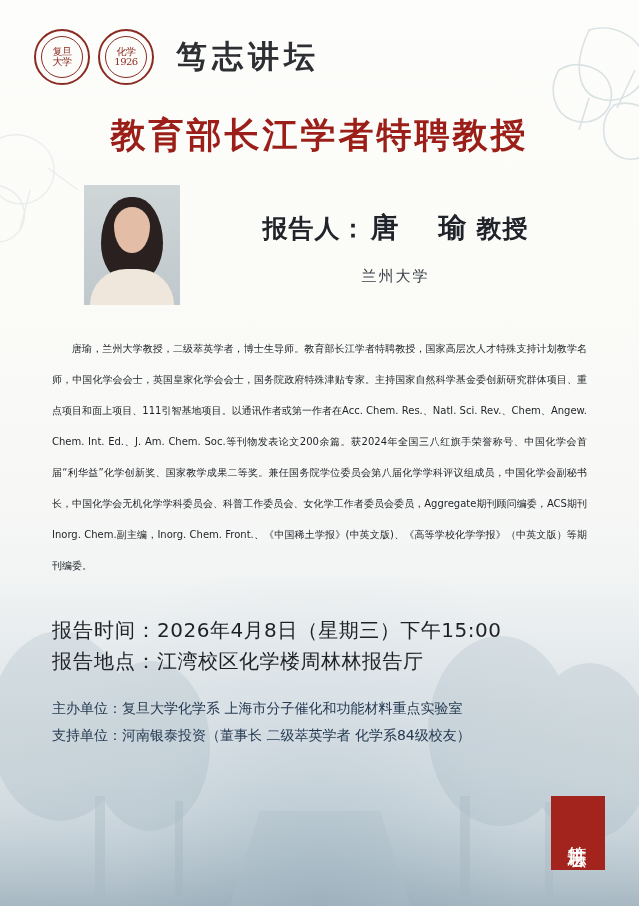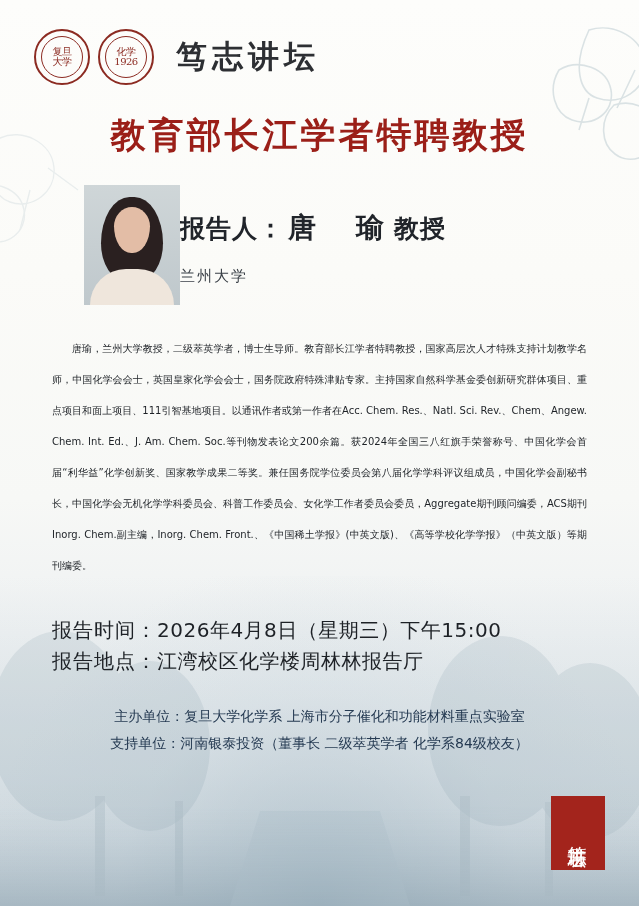--- a/index.html
+++ b/index.html
@@ -143,21 +143,21 @@
     position: absolute;
     left: 50%;
     transform: translateX(-50%);
     bottom: 0;
     width: 84px; height: 36px;
     background: #efe6dc;
     border-radius: 40px 40px 0 0;
   }
   .speaker-text {
     flex: 1 1 auto;
-    text-align: left;
+    text-align: center;
     padding-right: 28px;
   }
   .speaker-line {
     font-family: "DejaVu Serif", "Liberation Serif", serif;
     font-size: 25px;
     font-weight: 700;
     color: #20242a;
     letter-spacing: 1px;
     margin-top: 24px;
   }
@@ -191,25 +191,24 @@
     font-size: 20px;
     line-height: 31px;
     color: #1d2126;
     letter-spacing: 0.5px;
   }
   .details .row { white-space: nowrap; }
   .details .label { letter-spacing: 1px; }
 
   .orgs {
     position: relative;
-    margin: 26px 52px 0 52px;
+    margin: 18px 52px 0 52px;
     font-size: 14px;
     line-height: 27px;
     color: #253a52;
-    text-align: center;
   }
 
   .stamp {
     position: absolute;
     right: 34px;
     bottom: 36px;
     width: 54px;
     height: 74px;
     background: #a3241c;
     color: #fff;

